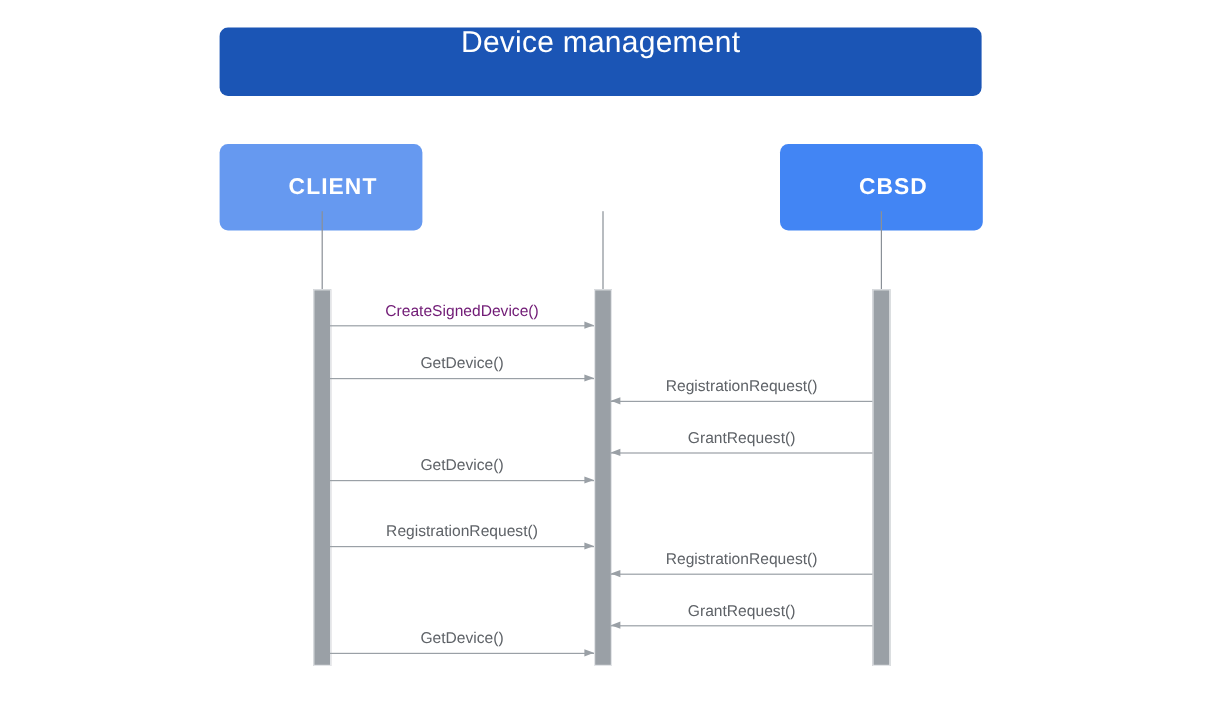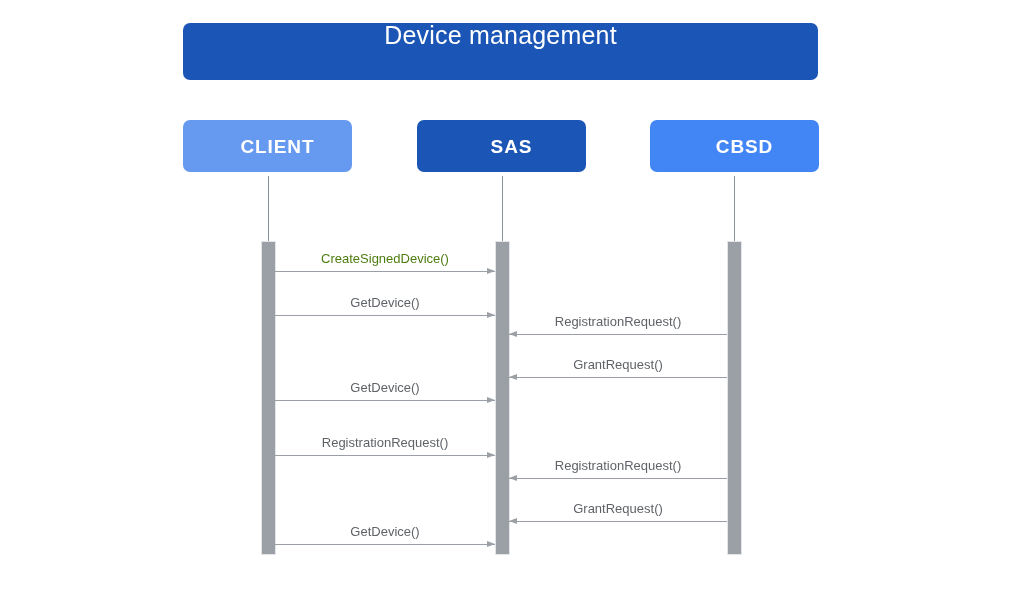--- a/index.html
+++ b/index.html
@@ -42,21 +42,21 @@
     letter-spacing: 0.2px;
     line-height: 1;
     white-space: nowrap;
   }
 
   
   .participant {
     position: absolute;
     top: 120px;
     width: 169px;
-    height: 52px;
+    height: 72px;
     border-radius: 7px;
     display: flex;
     align-items: center;
     justify-content: center;
     box-sizing: border-box;
     padding-left: 20px;
   }
   .participant-label {
     color: #ffffff;
     font-size: 19px;
@@ -133,40 +133,37 @@
 
 <div id="diagram-canvas">
 
   <div class="title-bar" style="background: rgb(27, 85, 181);">
     <span class="title-bar-text">Device management</span>
   </div>
 
   <div class="participant" style="left: 183px; background: rgb(102, 153, 240);">
     <span class="participant-label">CLIENT</span>
   </div>
-  <div class="participant" style="left: 417px; background: rgb(27, 85, 181);">
-    <span class="participant-label">SAS</span>
-  </div>
   <div class="participant" style="left: 650px; background: rgb(66, 133, 244);">
     <span class="participant-label">CBSD</span>
   </div>
 
   <div class="lifeline" style="left: 268px; background: rgb(138, 144, 151);"></div>
   <div class="lifeline" style="left: 502px; background: rgb(138, 144, 151);"></div>
   <div class="lifeline" style="left: 734px; background: rgb(138, 144, 151);"></div>
 
   <div class="activation-bar" style="left: 261px; background: rgb(154, 160, 166);"></div>
   <div class="activation-bar" style="left: 495px; background: rgb(154, 160, 166);"></div>
   <div class="activation-bar" style="left: 727px; background: rgb(154, 160, 166);"></div>
 
   <div id="messages-layer">
       <div class="message" style="left: 275px; width: 220px; top: 271px;">
         <div class="message-line" style="background: rgb(154, 160, 166);"></div>
         <div class="arrow-head right" style="border-left-color: rgb(154, 160, 166);"></div>
-        <div class="message-label" style="color: #4d7c0f;">CreateSignedDevice()</div>
+        <div class="message-label" style="color: #701a75;">CreateSignedDevice()</div>
       </div>
       <div class="message" style="left: 275px; width: 220px; top: 315px;">
         <div class="message-line" style="background: rgb(154, 160, 166);"></div>
         <div class="arrow-head right" style="border-left-color: rgb(154, 160, 166);"></div>
         <div class="message-label" style="color: rgb(95, 99, 104);">GetDevice()</div>
       </div>
       <div class="message" style="left: 509px; width: 218px; top: 334px;">
         <div class="message-line" style="background: rgb(154, 160, 166);"></div>
         <div class="arrow-head left" style="border-right-color: rgb(154, 160, 166);"></div>
         <div class="message-label" style="color: rgb(95, 99, 104);">RegistrationRequest()</div>

